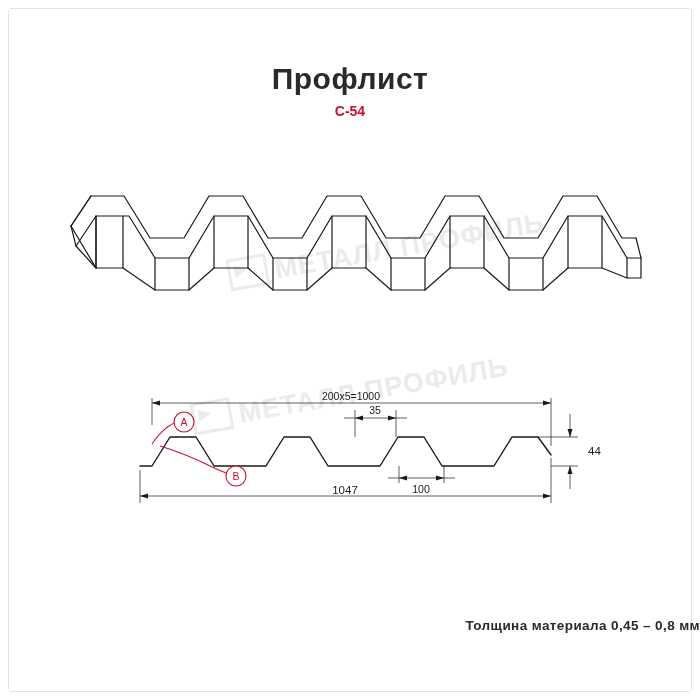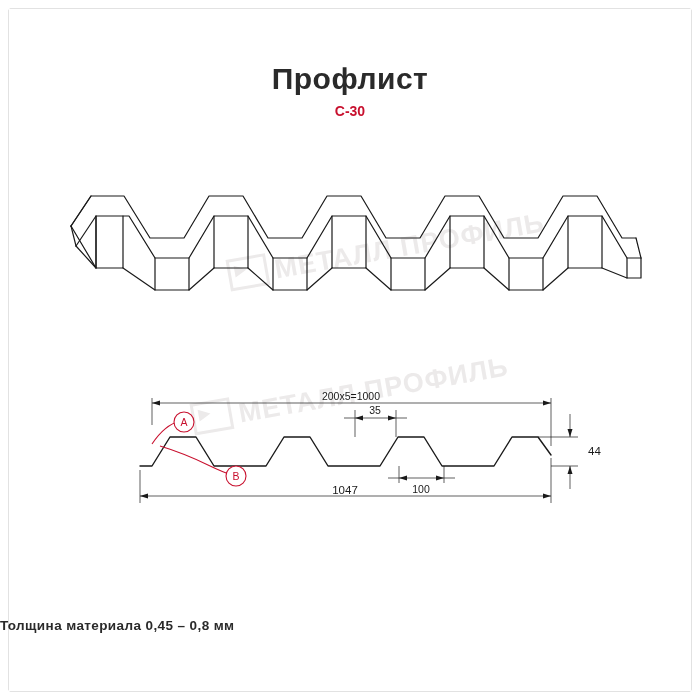--- a/index.html
+++ b/index.html
@@ -45,21 +45,21 @@
     text-align: center;
     font-size: 14px;
     font-weight: bold;
     color: #c8102e;
   }
   .footer-note {
     position: absolute;
     top: 618px;
     left: 0;
     width: 700px;
-    text-align: left;
+    text-align: right;
     font-size: 13.5px;
     font-weight: bold;
     color: #2a2a2a;
     letter-spacing: 0.4px;
   }
   .svg-layer {
     position: absolute;
     left: 0;
     top: 0;
   }
@@ -97,21 +97,21 @@
   #wm2 { left: 190px; top: 376px; transform: rotate(-10deg); }
 </style>
 </head>
 <body>
 
 <div id="page">
 
   <div class="border-frame"></div>
 
   <div class="title">Профлист</div>
-  <div class="subtitle">С-30</div>
+  <div class="subtitle">С-54</div>
 
   <div class="wm" id="wm1">
     <span class="wmbox"></span><span>МЕТАЛЛ ПРОФИЛЬ</span>
   </div>
   <div class="wm" id="wm2">
     <span class="wmbox"></span><span>МЕТАЛЛ ПРОФИЛЬ</span>
   </div>
 
   <svg class="svg-layer" width="700" height="700" viewBox="0 0 700 700">
 

